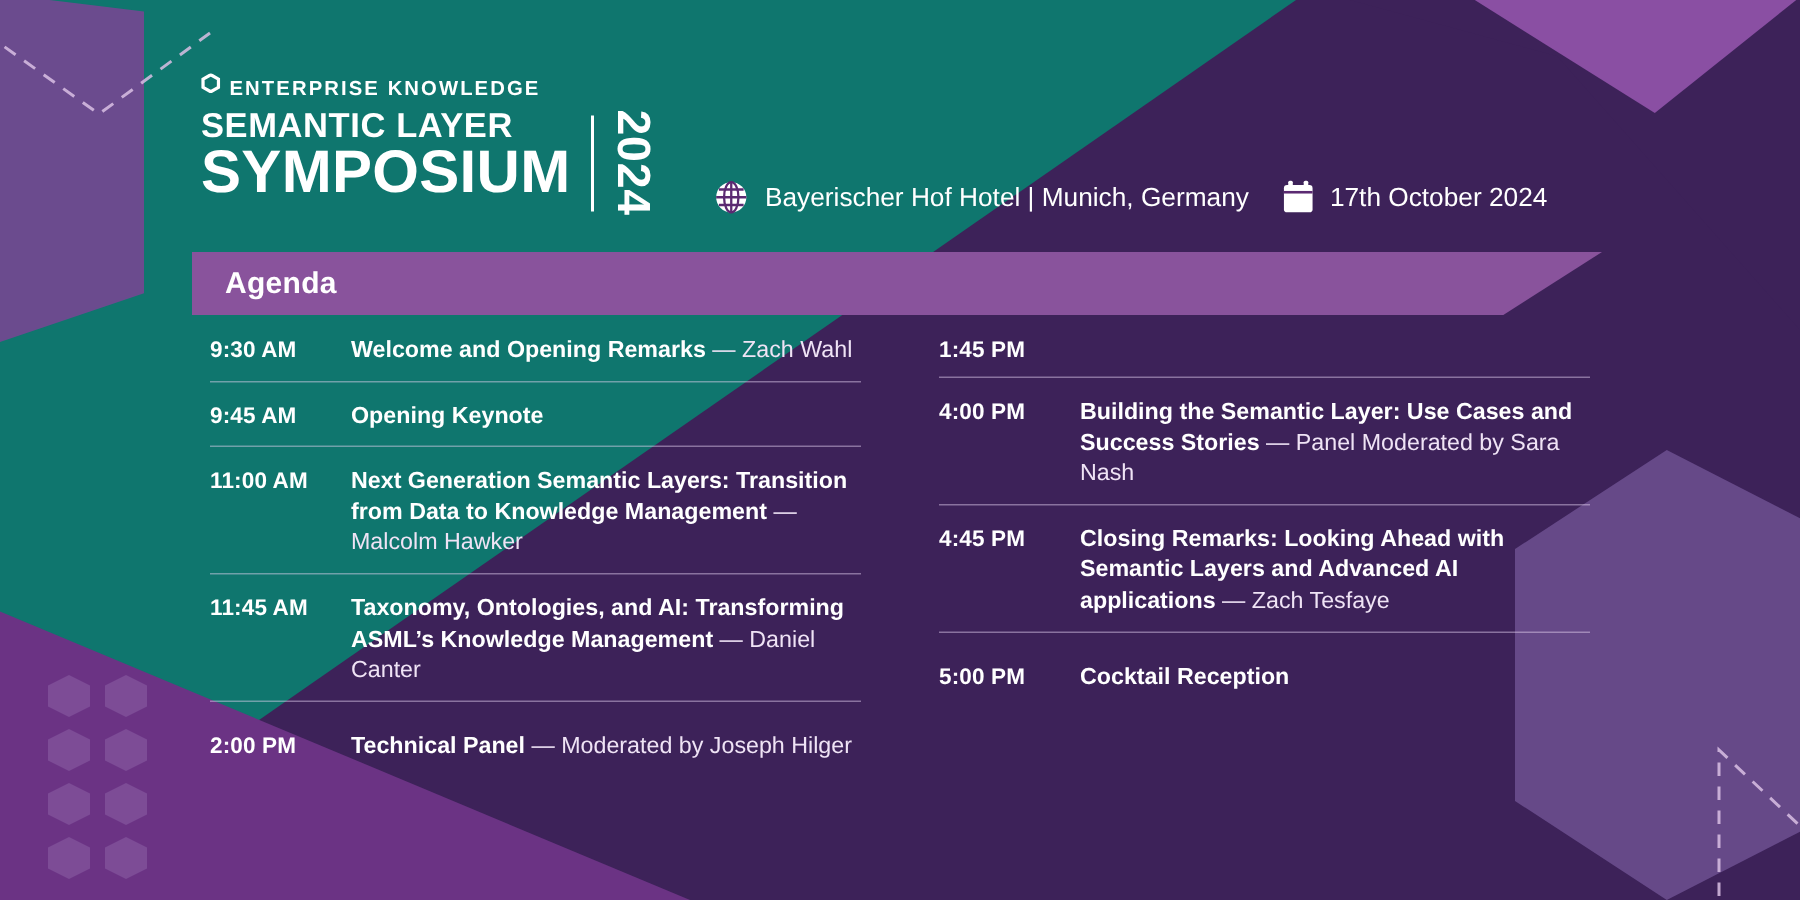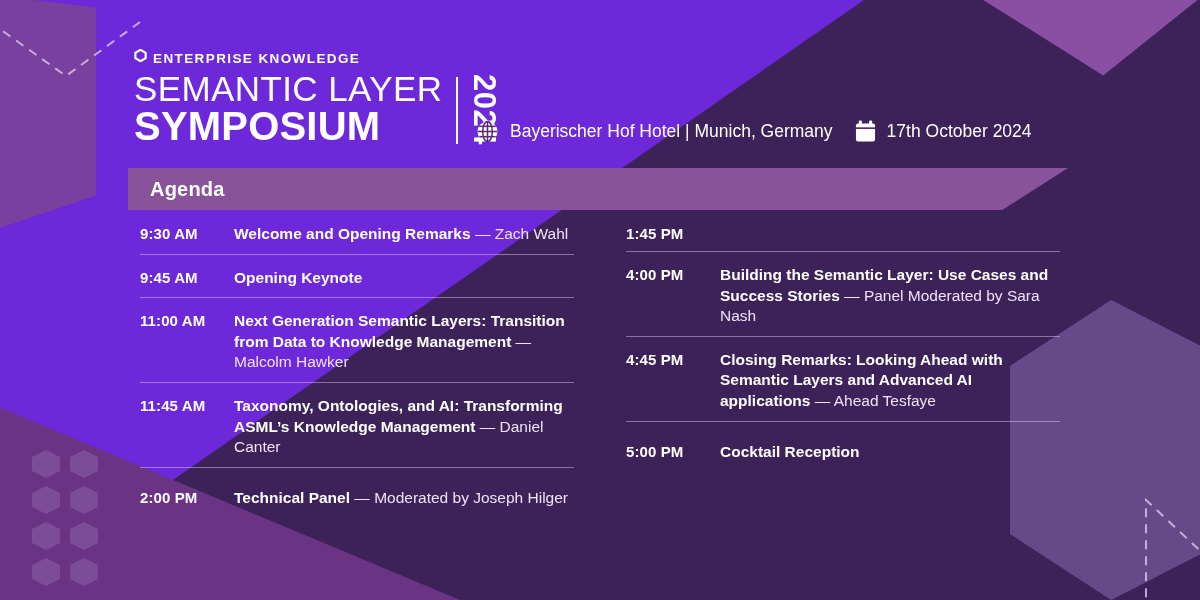--- a/index.html
+++ b/index.html
@@ -9,21 +9,21 @@
   }
   body {
     font-family: "Liberation Sans", sans-serif;
   }
 
   #poster {
     position: relative;
     width: 1200px;
     height: 600px;
     overflow: hidden;
-    background: #6d28d9;
+    background: #0f766e;
     color: #ffffff;
   }
 
   
   .bg-layer {
     position: absolute;
     inset: 0;
     pointer-events: none;
   }
 
@@ -135,22 +135,22 @@
   }
   .ek-mark {
     width: 13px; height: 13px;
     position: relative;
     top: -3px;
     flex: none;
   }
   .title-row { display: flex; align-items: stretch; }
   .titles { line-height: .94; }
   .title-1 {
-    font-size: 35px;
-    font-weight: normal;
+    font-size: 23px;
+    font-weight: bold;
     letter-spacing: .4px;
     white-space: nowrap;
   }
   .title-2 {
     font-size: 40px;
     font-weight: bold;
     letter-spacing: .2px;
     white-space: nowrap;
     margin-top: 3px;
   }
@@ -354,21 +354,21 @@
       <div class="agenda-col">
           <div class="agenda-item">
             <div class="item-time">1:45 PM</div>
           </div>
           <div class="agenda-item">
             <div class="item-time">4:00 PM</div>
             <div class="item-body"><span class="item-title">Building the Semantic Layer: Use Cases and Success Stories</span><span class="item-speaker"> — Panel Moderated by Sara Nash</span></div>
           </div>
           <div class="agenda-item">
             <div class="item-time">4:45 PM</div>
-            <div class="item-body"><span class="item-title">Closing Remarks: Looking Ahead with Semantic Layers and Advanced AI applications</span><span class="item-speaker"> — Ahead Tesfaye</span></div>
+            <div class="item-body"><span class="item-title">Closing Remarks: Looking Ahead with Semantic Layers and Advanced AI applications</span><span class="item-speaker"> — Zach Tesfaye</span></div>
           </div>
           <div class="agenda-item last">
             <div class="item-time">5:00 PM</div>
             <div class="item-body"><span class="item-title">Cocktail Reception</span></div>
           </div>
         </div>
     </div>
 
   </div>
 </div>

